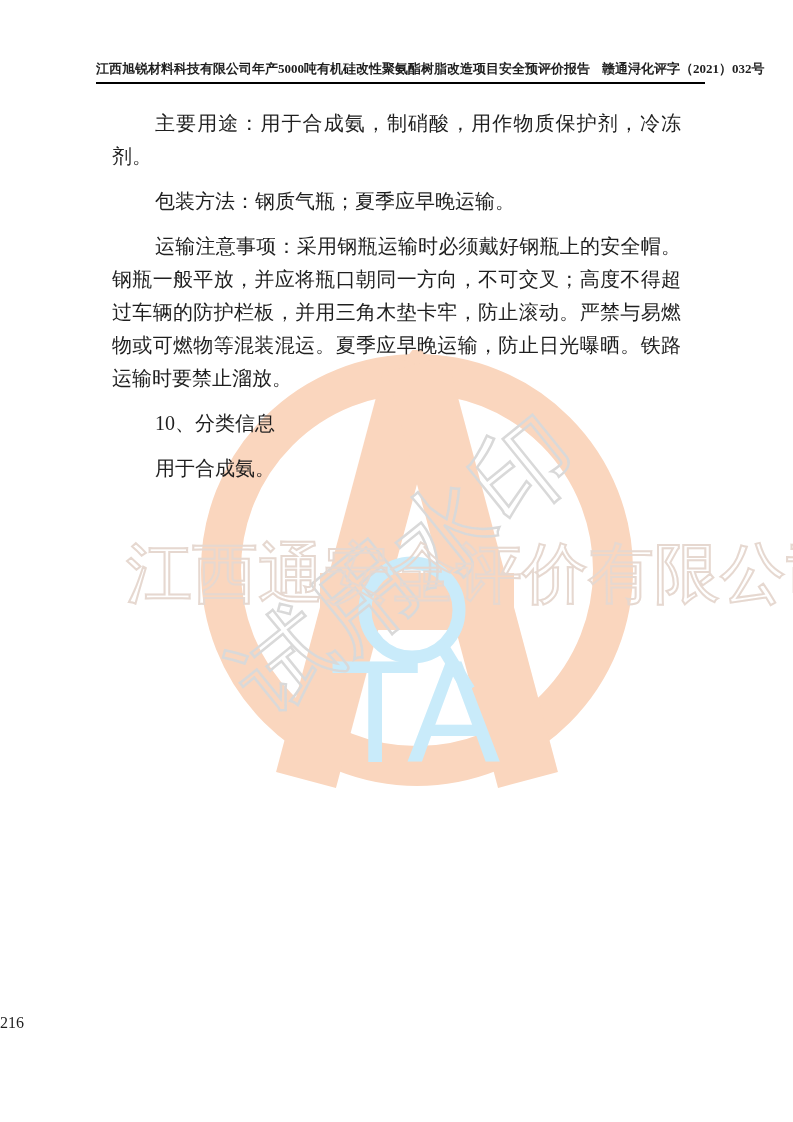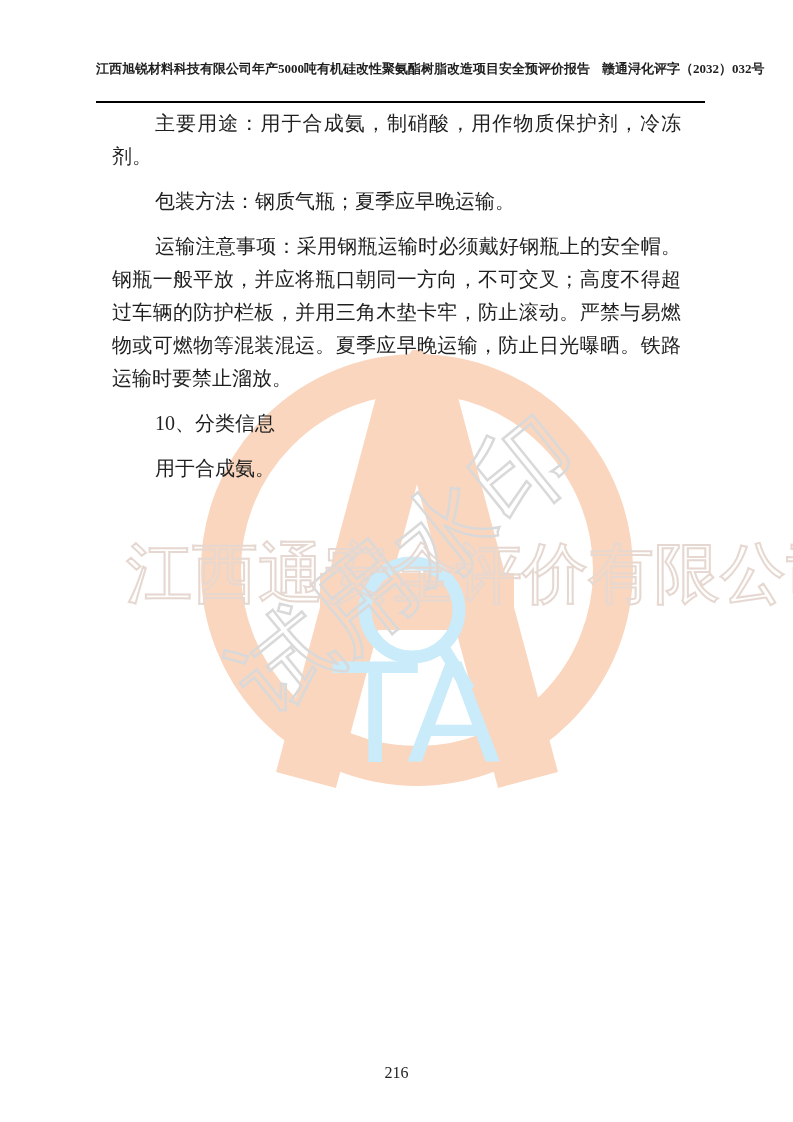--- a/index.html
+++ b/index.html
@@ -4,21 +4,21 @@
 <style>
   html,body{margin:0;padding:0;background:#ffffff;}
   .page{
     position:relative;width:793px;height:1122px;background:#ffffff;overflow:hidden;
     font-family:"Liberation Serif","DejaVu Serif",serif;color:#1f1f1f;
   }
   
   .header{
     position:absolute;left:96px;top:60px;width:609px;
     display:flex;justify-content:space-between;align-items:flex-end;
-    border-bottom:2px solid #000;padding-bottom:23px;
+    border-bottom:2px solid #000;padding-bottom:4px;
     font-size:13px;font-weight:bold;white-space:nowrap;
   }
   .header .h-right{margin-left:12px;}
   
   .content{
     position:absolute;left:100px;top:95px;width:593px;
     font-size:20px;line-height:33px;text-align:justify;
   }
   .content p{margin:12px;text-indent:2.15em;}
   
@@ -35,21 +35,21 @@
     font-size:100px;line-height:112px;text-align:center;letter-spacing:2px;white-space:nowrap;
     color:#e7e7e7;-webkit-text-stroke:2.5px #d9d9d9;
     transform:rotate(-39deg);transform-origin:center center;
     font-family:"Liberation Serif","DejaVu Serif",serif;
   }
   @supports (-webkit-text-stroke: 1px black){
     .wm-company,.wm-diagonal{color:transparent;}
   }
   
   .footer{
-    position:absolute;left:0;top:1064px;width:793px;text-align:center;
+    position:absolute;left:0;top:1014px;width:793px;
     font-size:16px;
   }
   .z-top{z-index:2;} .z-back{z-index:0;}
 </style>
 </head>
 <body>
 
 <div class="page">
 
   <div class="watermark z-back">
@@ -73,21 +73,21 @@
       <text x="223" y="412" text-anchor="middle" font-size="138" font-family="DejaVu Sans, Liberation Sans, sans-serif" fill="#C9EBFA">TA</text>
     </svg>
 
     <div class="wm-diagonal">试用水印</div>
 
     <div class="wm-company">江西通安全评价有限公司</div>
   </div>
 
   <div class="header z-top">
     <span class="h-left">江西旭锐材料科技有限公司年产5000吨有机硅改性聚氨酯树脂改造项目安全预评价报告</span>
-    <span class="h-right">赣通浔化评字（2032）032号</span>
+    <span class="h-right">赣通浔化评字（2021）032号</span>
   </div>
 
   <div class="content z-top">
     <p>主要用途：用于合成氨，制硝酸，用作物质保护剂，冷冻剂。</p>
     <p>包装方法：钢质气瓶；夏季应早晚运输。</p>
     <p>运输注意事项：采用钢瓶运输时必须戴好钢瓶上的安全帽。钢瓶一般平放，并应将瓶口朝同一方向，不可交叉；高度不得超过车辆的防护栏板，并用三角木垫卡牢，防止滚动。严禁与易燃物或可燃物等混装混运。夏季应早晚运输，防止日光曝晒。铁路运输时要禁止溜放。</p>
     <p>10、分类信息</p>
     <p>用于合成氨。</p>
   </div>
 

